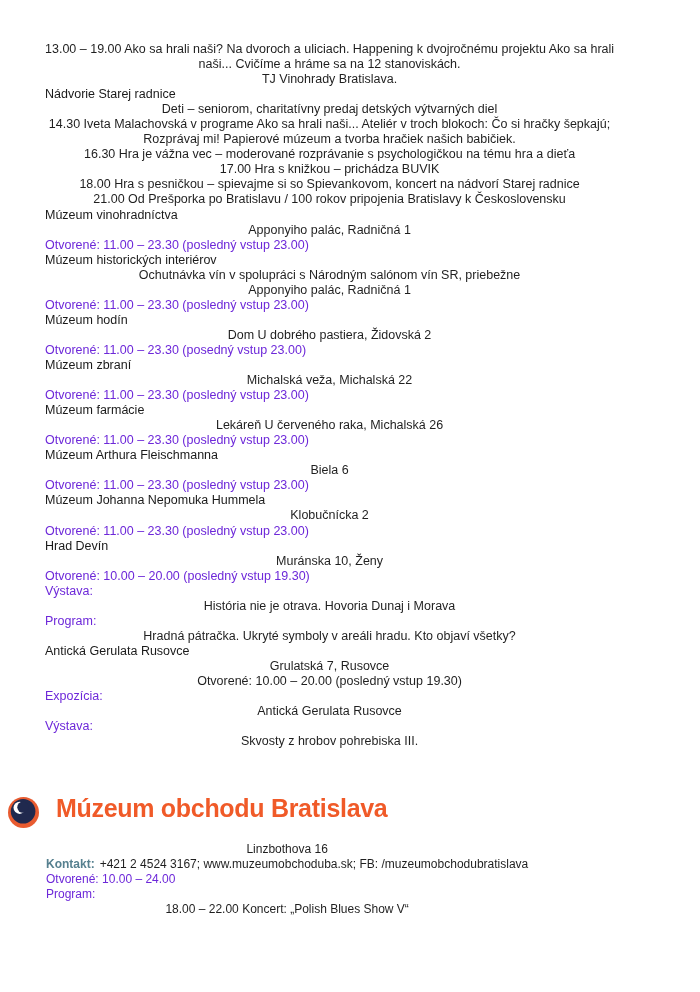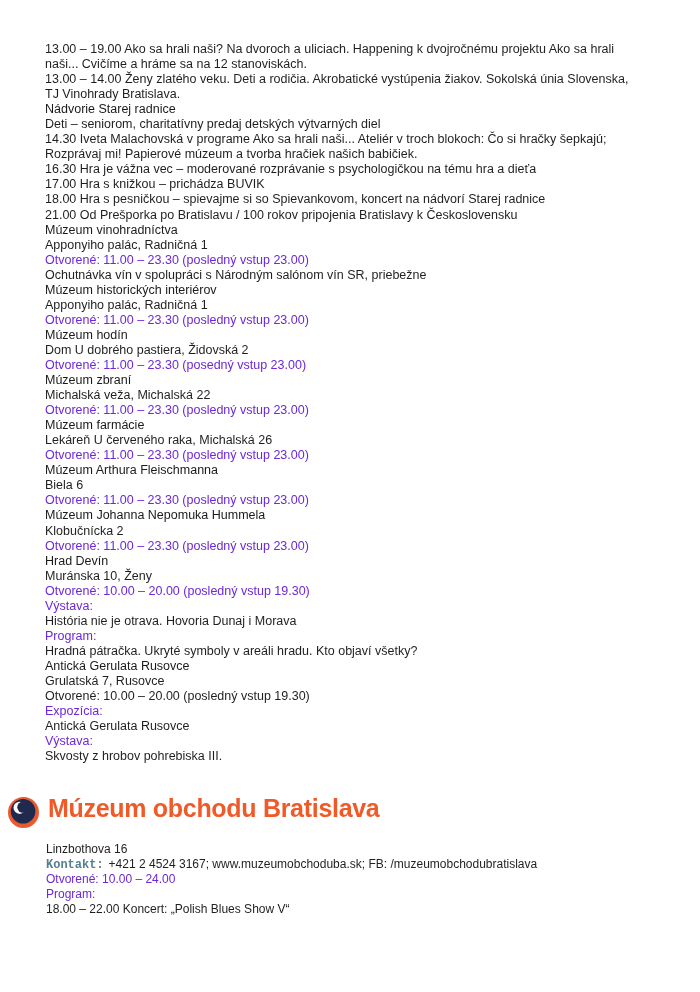--- a/index.html
+++ b/index.html
@@ -12,59 +12,58 @@
     overflow:hidden;
   }
   .doc{
     position:absolute;
     left:45px;top:42px;
     font-size:12.5px;
     line-height:15.05px;
     white-space:nowrap;
   }
   .line{height:15.05px;}
-  .s-normal{font-weight:normal;color:#1f1f1f;}
+  .s-normal{font-weight:normal;color:#1f1f1f;text-align:center;}
   .s-bold{font-weight:normal;color:#1a1a1a;}
   .s-green{font-weight:normal;color:#6d28d9;}
   .footer-logo{
     position:absolute;left:8px;top:797px;width:31px;height:31px;
   }
   .footer-title{
-    position:absolute;left:48px;top:795px;
+    position:absolute;left:56px;top:795px;
     font-size:25px;font-weight:bold;color:#f05a28;
     line-height:26px;white-space:nowrap;
     letter-spacing:-0.3px;
   }
   .footer-block{
     position:absolute;left:46px;top:842px;
     font-size:12px;line-height:15.05px;white-space:nowrap;
   }
-  .kontakt-label{font-weight:bold;color:#56808f;margin-right:5px;font-family:Liberation Mono, monospace;}
+  .kontakt-label{font-weight:bold;color:#56808f;margin-right:5px;}
 </style>
 </head>
 <body>
 
 <div class="doc">
     <div class="line s-normal">13.00 – 19.00 Ako sa hrali naši? Na dvoroch a uliciach. Happening k dvojročnému projektu Ako sa hrali</div>
     <div class="line s-normal">naši... Cvičíme a hráme sa na 12 stanoviskách.</div>
-    <div class="line s-normal">13.00 – 14.00 Ženy zlatého veku. Deti a rodičia. Akrobatické vystúpenia žiakov. Sokolská únia Slovenska,</div>
     <div class="line s-normal">TJ Vinohrady Bratislava.</div>
     <div class="line s-bold">Nádvorie Starej radnice</div>
     <div class="line s-normal">Deti – seniorom, charitatívny predaj detských výtvarných diel</div>
     <div class="line s-normal">14.30 Iveta Malachovská v programe Ako sa hrali naši... Ateliér v troch blokoch: Čo si hračky šepkajú;</div>
     <div class="line s-normal">Rozprávaj mi! Papierové múzeum a tvorba hračiek našich babičiek.</div>
     <div class="line s-normal">16.30 Hra je vážna vec – moderované rozprávanie s psychologičkou na tému hra a dieťa</div>
     <div class="line s-normal">17.00 Hra s knižkou – prichádza BUVIK</div>
     <div class="line s-normal">18.00 Hra s pesničkou – spievajme si so Spievankovom, koncert na nádvorí Starej radnice</div>
     <div class="line s-normal">21.00 Od Prešporka po Bratislavu / 100 rokov pripojenia Bratislavy k Československu</div>
     <div class="line s-bold">Múzeum vinohradníctva</div>
     <div class="line s-normal">Apponyiho palác, Radničná 1</div>
     <div class="line s-green">Otvorené: 11.00 – 23.30 (posledný vstup 23.00)</div>
+    <div class="line s-bold">Múzeum historických interiérov</div>
     <div class="line s-normal">Ochutnávka vín v spolupráci s Národným salónom vín SR, priebežne</div>
-    <div class="line s-bold">Múzeum historických interiérov</div>
     <div class="line s-normal">Apponyiho palác, Radničná 1</div>
     <div class="line s-green">Otvorené: 11.00 – 23.30 (posledný vstup 23.00)</div>
     <div class="line s-bold">Múzeum hodín</div>
     <div class="line s-normal">Dom U dobrého pastiera, Židovská 2</div>
     <div class="line s-green">Otvorené: 11.00 – 23.30 (posedný vstup 23.00)</div>
     <div class="line s-bold">Múzeum zbraní</div>
     <div class="line s-normal">Michalská veža, Michalská 22</div>
     <div class="line s-green">Otvorené: 11.00 – 23.30 (posledný vstup 23.00)</div>
     <div class="line s-bold">Múzeum farmácie</div>
     <div class="line s-normal">Lekáreň U červeného raka, Michalská 26</div>

